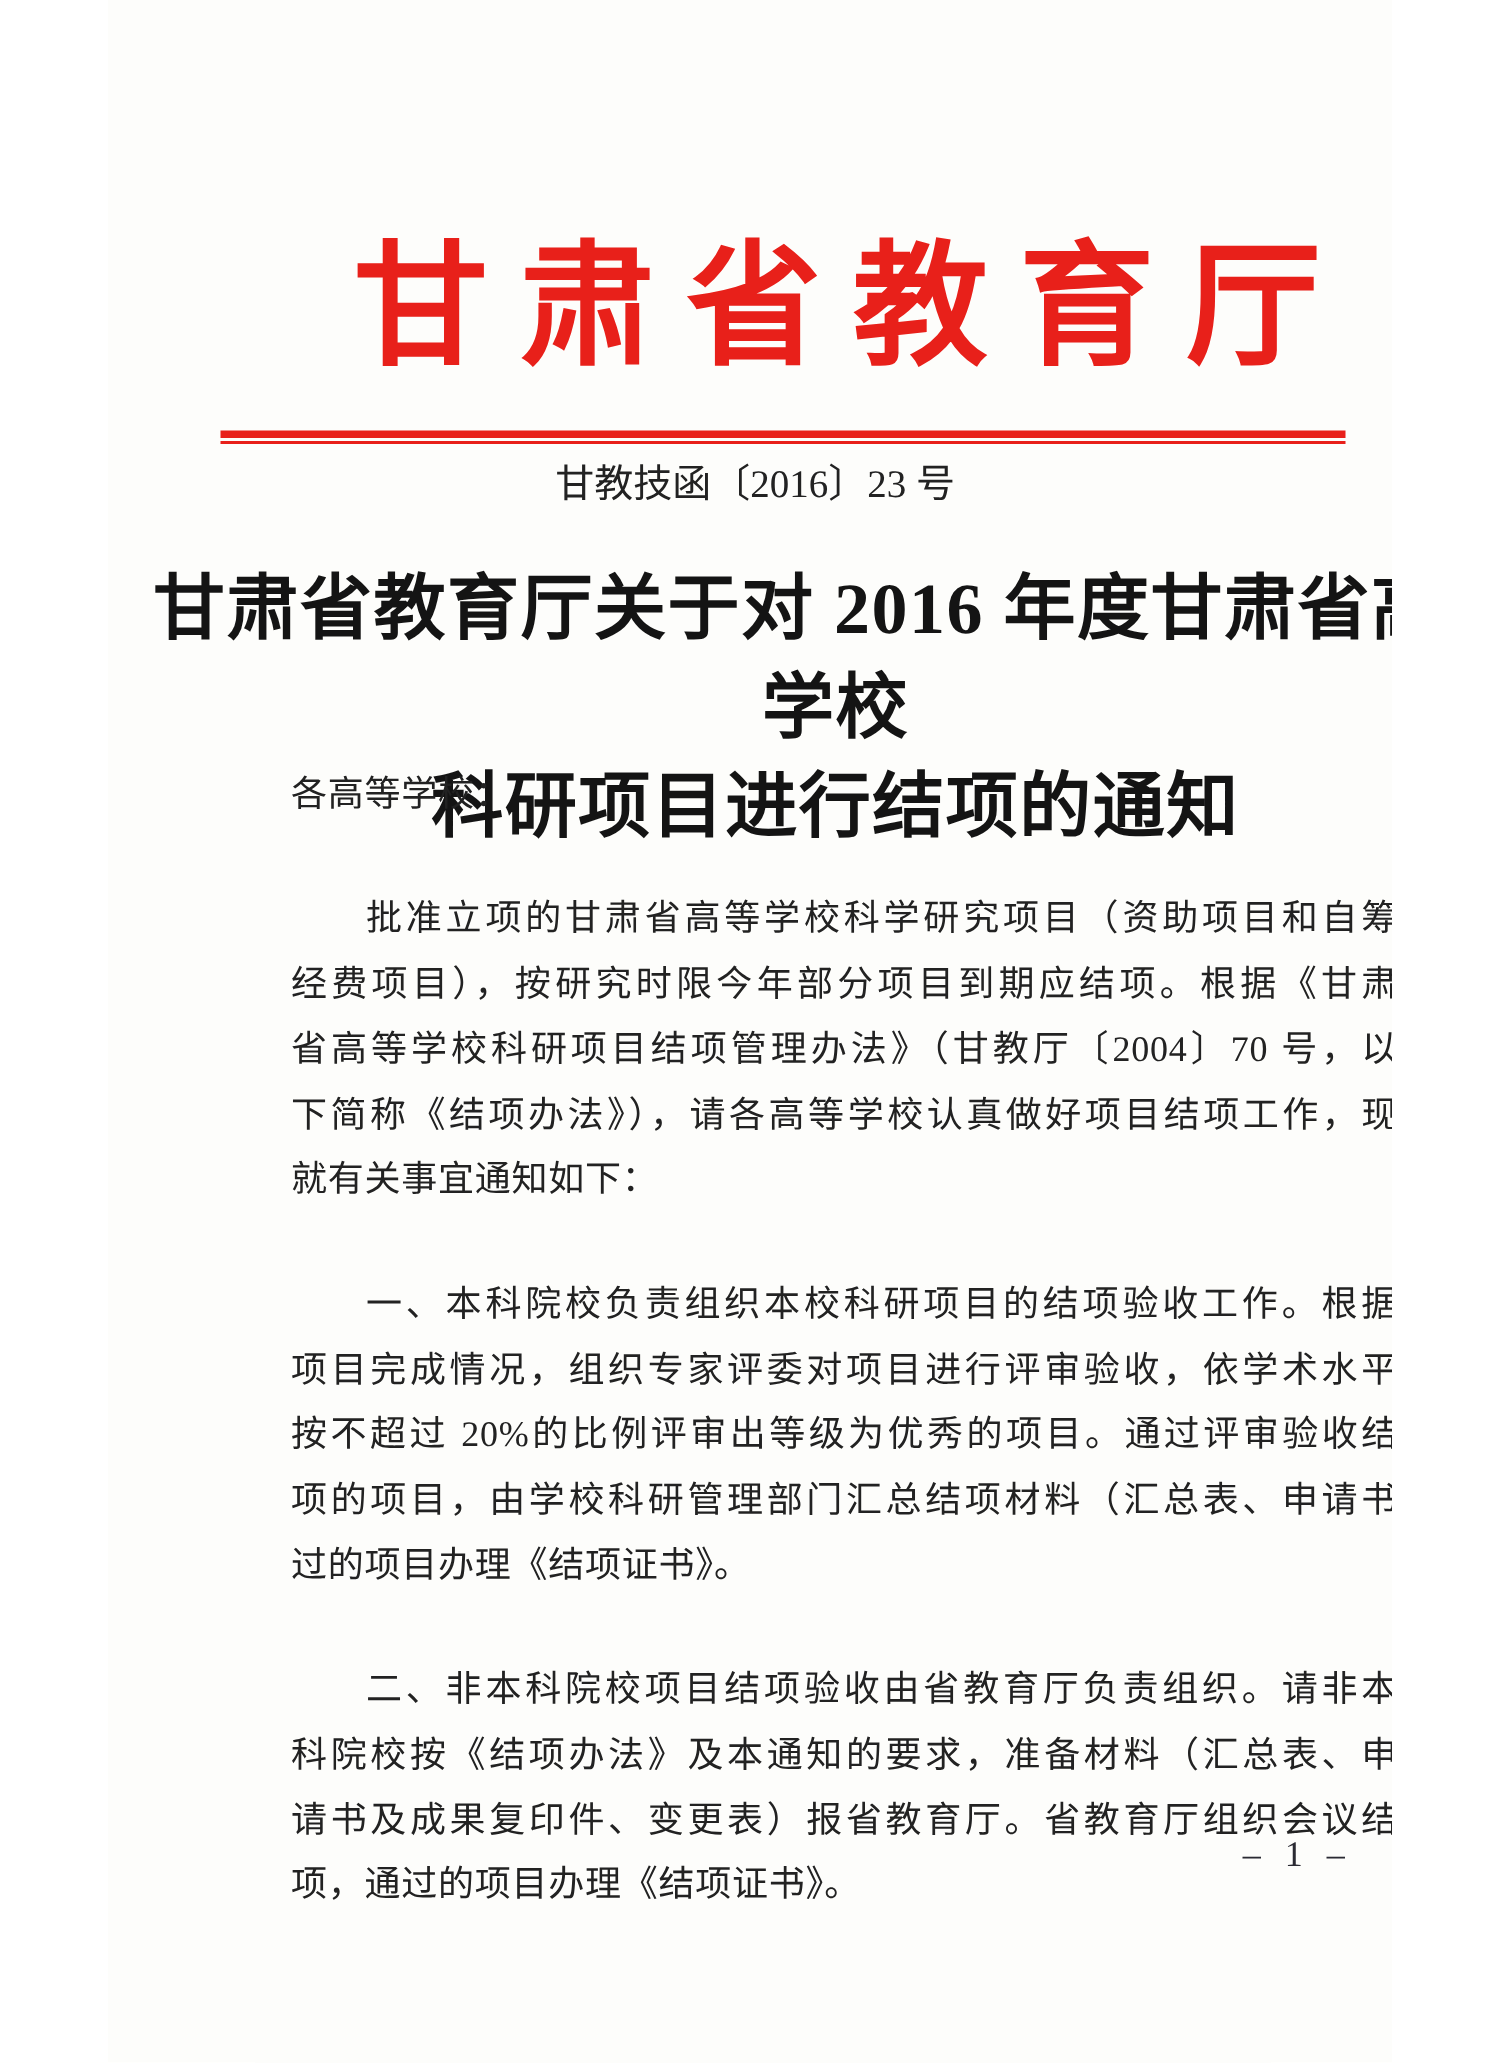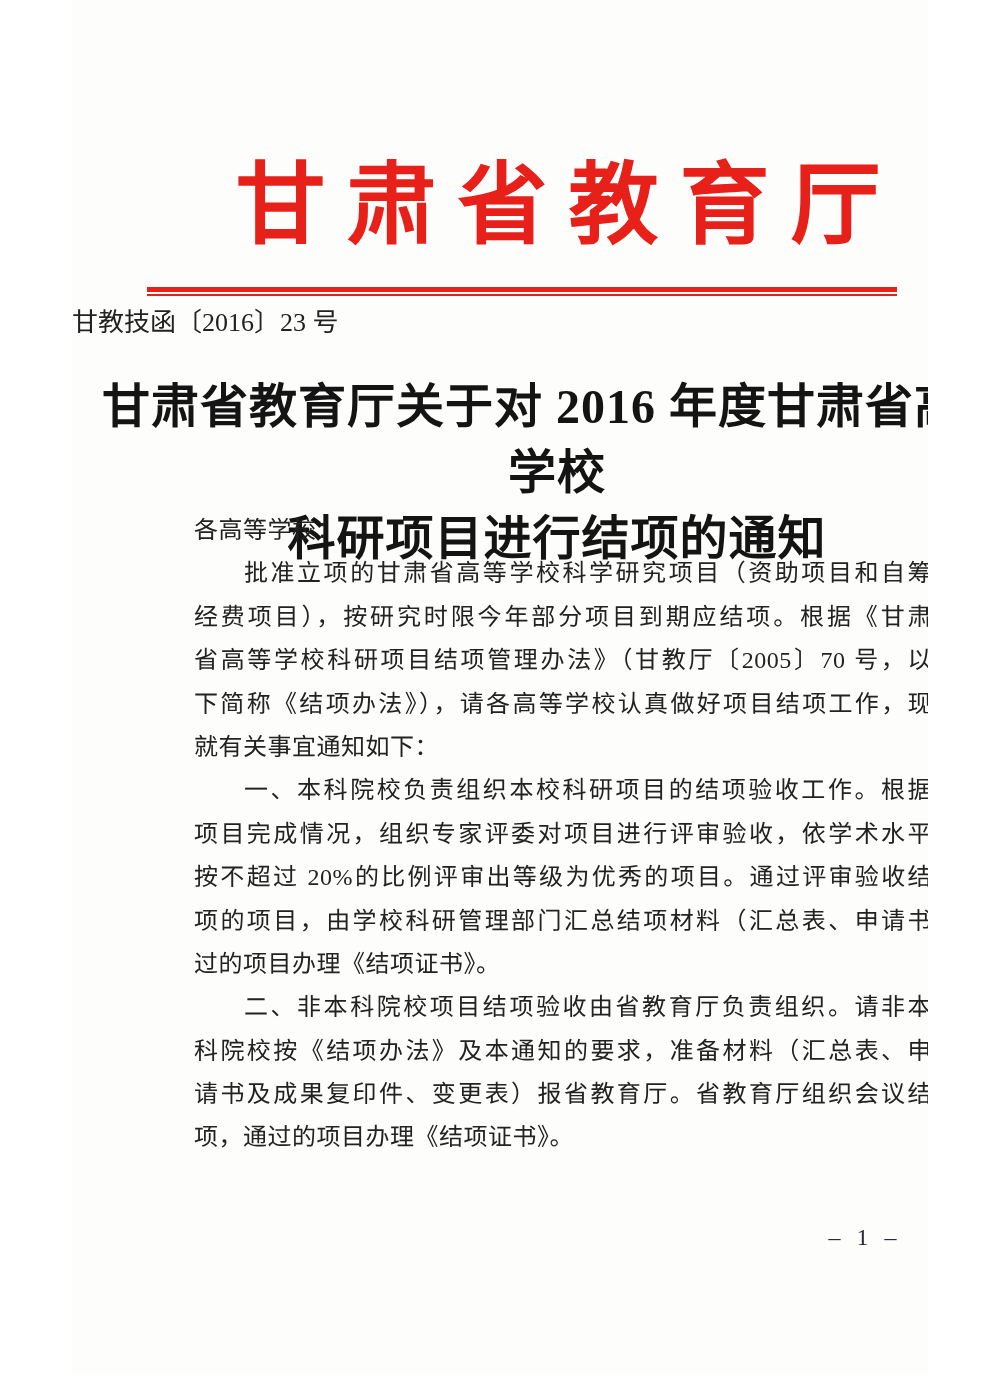--- a/index.html
+++ b/index.html
@@ -41,21 +41,21 @@
   }
   .rule-thick { height: 5px; background: var(--red, #e8201a); }
   .rule-thin  { height: 2px; background: var(--red, #e8201a); margin-top: 2px; }
 
   
   .doc-number {
     position: absolute;
     top: 306px;
     left: 0;
     width: 863px;
-    text-align: left;
+    text-align: center;
     font-size: 26px;
     line-height: 34px;
     color: #222;
     white-space: nowrap;
   }
   
   .doc-title {
     position: absolute;
     top: 374px;
     left: 10px;
@@ -86,21 +86,21 @@
     -moz-text-align-last: justify;
     text-justify: inter-ideograph;
     letter-spacing: 0.5px;
     height: 43.4px;
     overflow: hidden;
   }
   .line.no-fill {
     text-align-last: left;
     -moz-text-align-last: left;
   }
-  .line.indent { padding-left: 50px; }
+  .line.indent { padding-left: 50px; margin-top: 40px; }
 
   
   .page-number {
     position: absolute;
     top: 1224px;
     left: 718px;
     width: 150px;
     text-align: center;
     font-size: 24px;
     letter-spacing: 5px;
@@ -124,21 +124,21 @@
 
   <h1 class="doc-title">
     <span class="t-line">甘肃省教育厅关于对 2016 年度甘肃省高等学校</span>
     <span class="t-line">科研项目进行结项的通知</span>
   </h1>
 
   <div class="body-text">
     <div class="line no-fill">各高等学校：</div>
     <div class="line indent">批准立项的甘肃省高等学校科学研究项目（资助项目和自筹</div>
     <div class="line">经费项目），按研究时限今年部分项目到期应结项。根据《甘肃</div>
-    <div class="line">省高等学校科研项目结项管理办法》（甘教厅〔2005〕70 号，以</div>
+    <div class="line">省高等学校科研项目结项管理办法》（甘教厅〔2004〕70 号，以</div>
     <div class="line">下简称《结项办法》），请各高等学校认真做好项目结项工作，现</div>
     <div class="line no-fill">就有关事宜通知如下：</div>
     <div class="line indent">一、本科院校负责组织本校科研项目的结项验收工作。根据</div>
     <div class="line">项目完成情况，组织专家评委对项目进行评审验收，依学术水平</div>
     <div class="line">按不超过 20%的比例评审出等级为优秀的项目。通过评审验收结</div>
     <div class="line">项的项目，由学校科研管理部门汇总结项材料（汇总表、申请书</div>
     <div class="line no-fill">过的项目办理《结项证书》。</div>
     <div class="line indent">二、非本科院校项目结项验收由省教育厅负责组织。请非本</div>
     <div class="line">科院校按《结项办法》及本通知的要求，准备材料（汇总表、申</div>
     <div class="line">请书及成果复印件、变更表）报省教育厅。省教育厅组织会议结</div>

